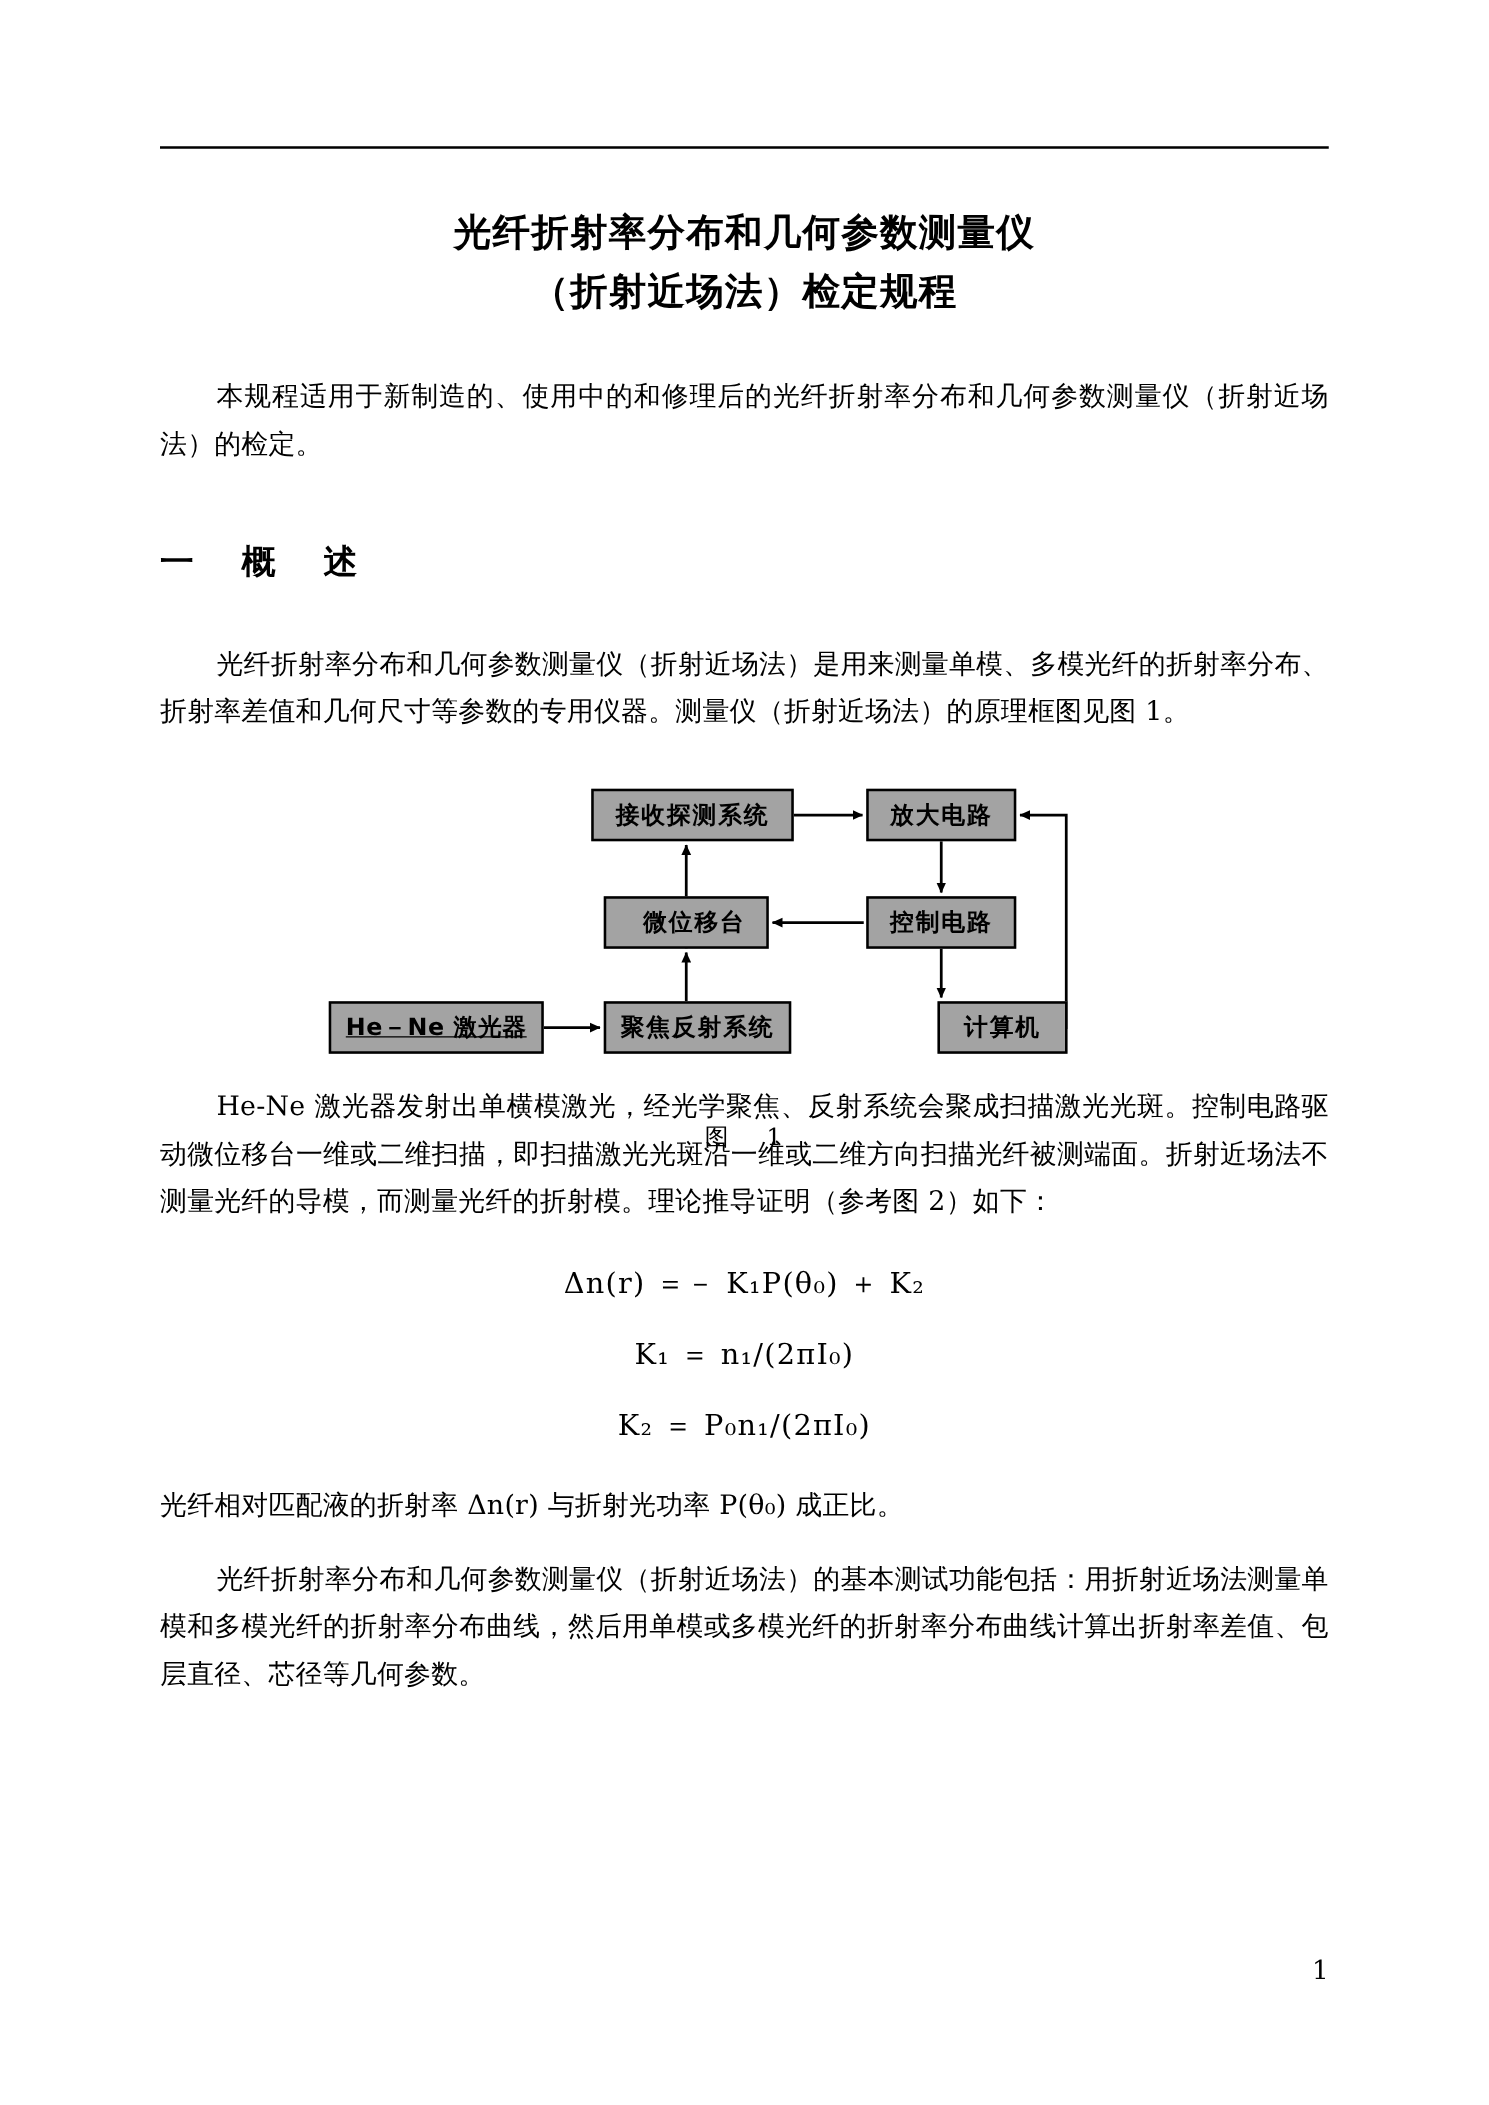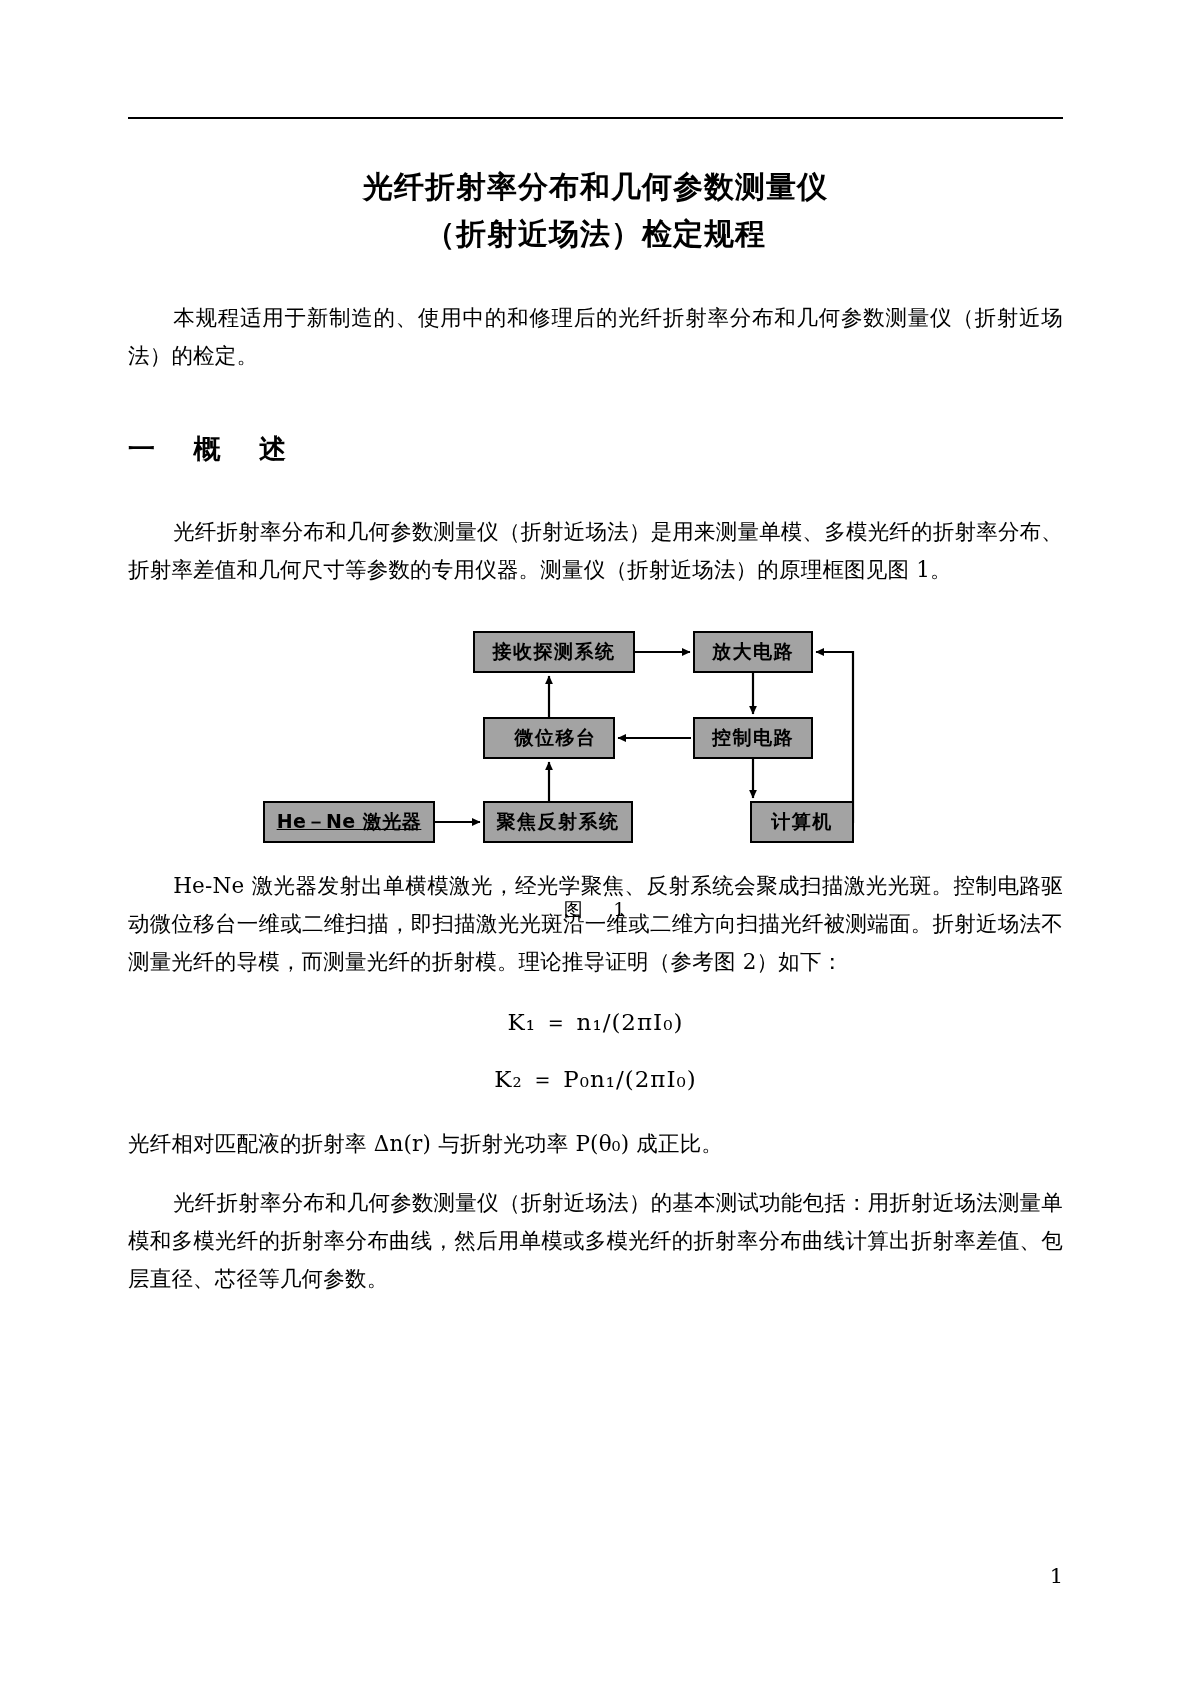--- a/index.html
+++ b/index.html
@@ -228,20 +228,21 @@
       </div>
     </div>
 
     <div class="fig-caption">
       <span>图</span><span class="gap"></span><span>1</span>
     </div>
   </div>
 
   <p class="para indent">He-Ne 激光器发射出单横模激光，经光学聚焦、反射系统会聚成扫描激光光斑。控制电路驱动微位移台一维或二维扫描，即扫描激光光斑沿一维或二维方向扫描光纤被测端面。折射近场法不测量光纤的导模，而测量光纤的折射模。理论推导证明（参考图 2）如下：</p>
 
+  <div class="formula fm-first">Δn(r) ＝－ K₁P(θ₀) ＋ K₂</div>
   <div class="formula">K₁ ＝ n₁/(2πI₀)</div>
   <div class="formula">K₂ ＝ P₀n₁/(2πI₀)</div>
 
   <p class="para para-after-formula">光纤相对匹配液的折射率 Δn(r) 与折射光功率 P(θ₀) 成正比。</p>
 
   <p class="para indent">光纤折射率分布和几何参数测量仪（折射近场法）的基本测试功能包括：用折射近场法测量单模和多模光纤的折射率分布曲线，然后用单模或多模光纤的折射率分布曲线计算出折射率差值、包层直径、芯径等几何参数。</p>
 
   <div class="page-number">1</div>
 </div>
 

